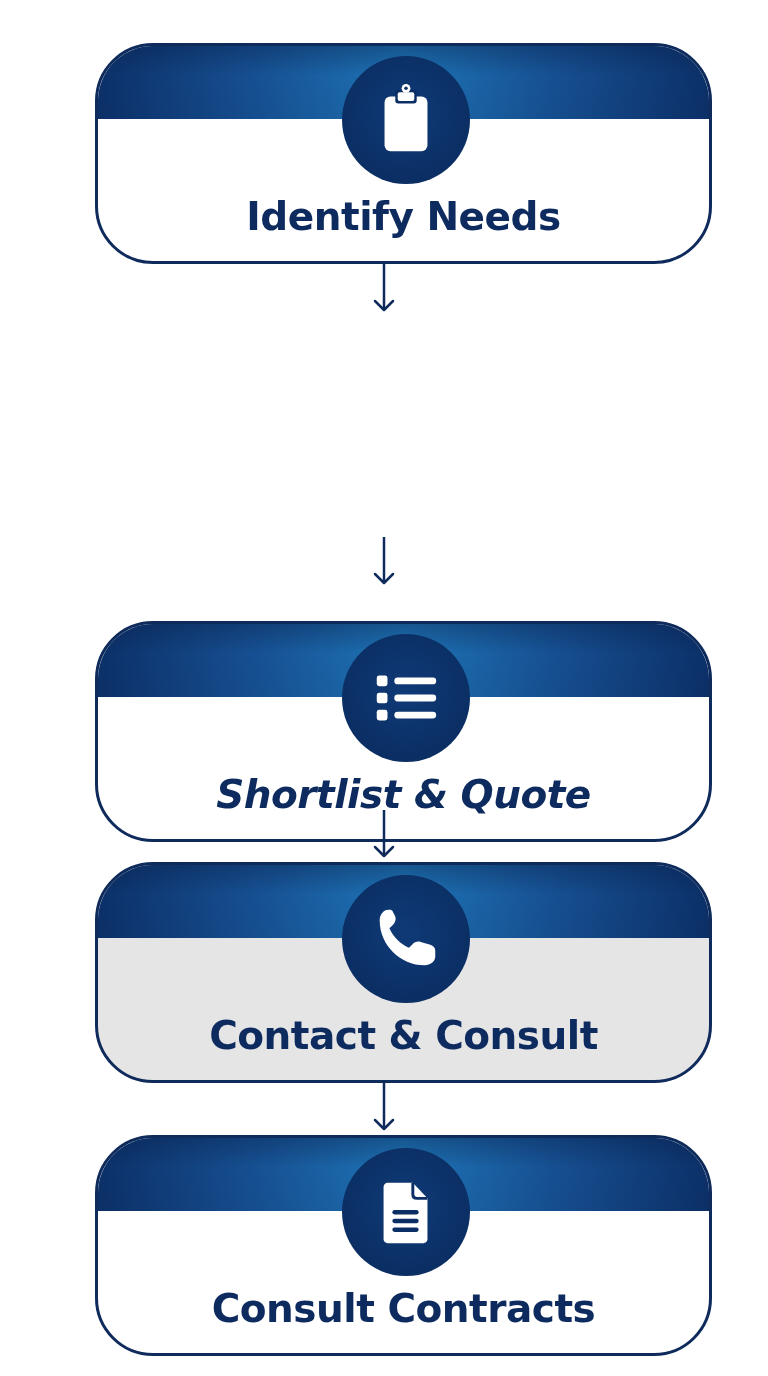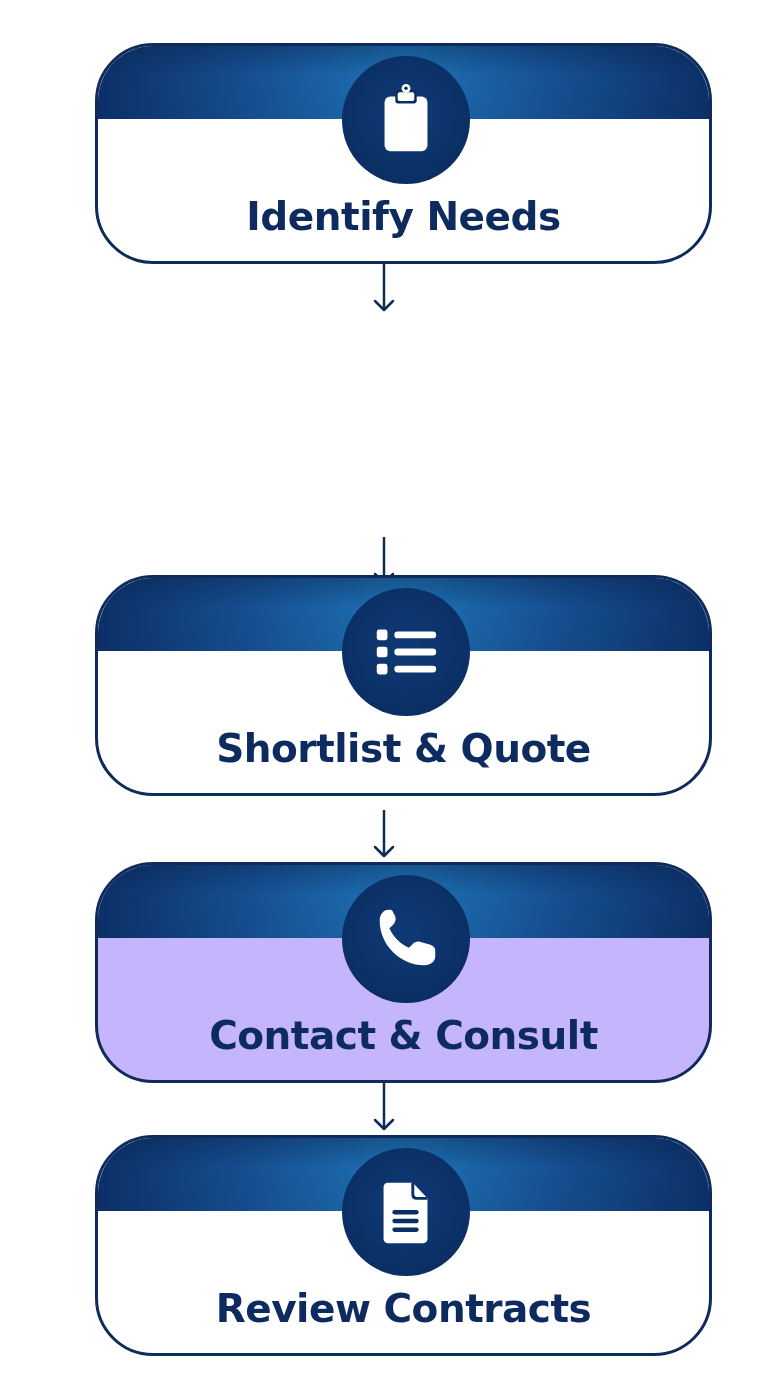--- a/index.html
+++ b/index.html
@@ -27,21 +27,21 @@
       width: 617px;
       height: 221px;
       box-sizing: border-box;
       border: 3px solid #0e2b5c;
       border-radius: 58px;
       overflow: hidden;
       background: #ffffff;
       margin-left: 20px;
     }
     .step.highlight {
-      background: #c4b5fd;
+      background: #e5e5e5;
     }
     .step-header {
       position: absolute;
       left: 0;
       top: 0;
       right: 0;
       height: 73px;
       background: linear-gradient(90deg, #0c3068 0%, #164f91 25%, #1e74b6 50%, #164f91 75%, #0c3068 100%);
     }
     .step-header::after {
@@ -121,21 +121,21 @@
   </div>
 
 
   <div class="arrow" style="top:537px;">
     <svg viewBox="0 0 24 52">
       <line x1="12" y1="0" x2="12" y2="46" stroke="#0e2b5c" stroke-width="2.5"></line>
       <polyline points="3,37 12,46 21,37" fill="none" stroke="#0e2b5c" stroke-width="2.5" stroke-linecap="round" stroke-linejoin="round"></polyline>
     </svg>
   </div>
 
-  <div class="step" style="top:575px;">
+  <div class="step" style="top:621px;font-style:italic;">
     <div class="step-header"></div>
     <div class="icon-circle">
       <svg viewBox="0 0 80 80">
         <rect x="10" y="17" width="11" height="11" rx="2.5" fill="#ffffff"></rect>
         <rect x="10" y="34.5" width="11" height="11" rx="2.5" fill="#ffffff"></rect>
         <rect x="10" y="52" width="11" height="11" rx="2.5" fill="#ffffff"></rect>
         <rect x="28" y="19" width="43" height="7" rx="3.5" fill="#ffffff"></rect>
         <rect x="28" y="36.5" width="43" height="7" rx="3.5" fill="#ffffff"></rect>
         <rect x="28" y="54" width="43" height="7" rx="3.5" fill="#ffffff"></rect>
       </svg>
@@ -171,16 +171,16 @@
     <div class="step-header"></div>
     <div class="icon-circle">
       <svg viewBox="0 0 80 80">
         <path d="M21 10 L47 10 L62 26 L62 68 C62 70 60 72 58 72 L21 72 C19 72 17 70 17 68 L17 14 C17 12 19 10 21 10 Z" fill="#ffffff"></path>
         <path d="M47 10 L47 22 C47 24.5 48.5 26 51 26 L62 26" fill="none" stroke="#0b2f64" stroke-width="3"></path>
         <rect x="26" y="38" width="27" height="4.5" rx="2.2" fill="#0b2f64"></rect>
         <rect x="26" y="47" width="27" height="4.5" rx="2.2" fill="#0b2f64"></rect>
         <rect x="26" y="56" width="27" height="4.5" rx="2.2" fill="#0b2f64"></rect>
       </svg>
     </div>
-    <div class="step-label">Review Contracts</div>
+    <div class="step-label">Consult Contracts</div>
   </div>
 
 </div>
 
 </body></html>

